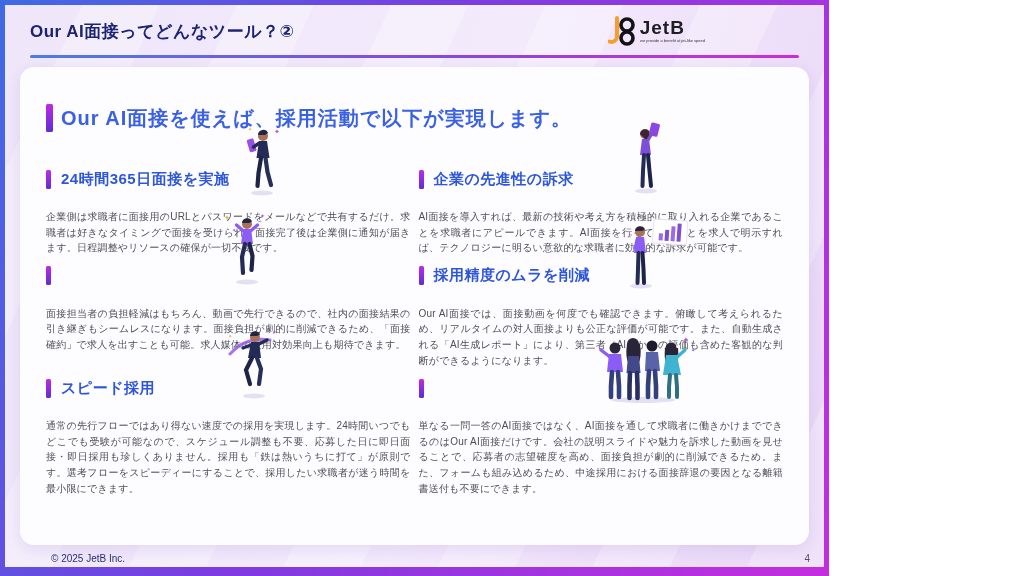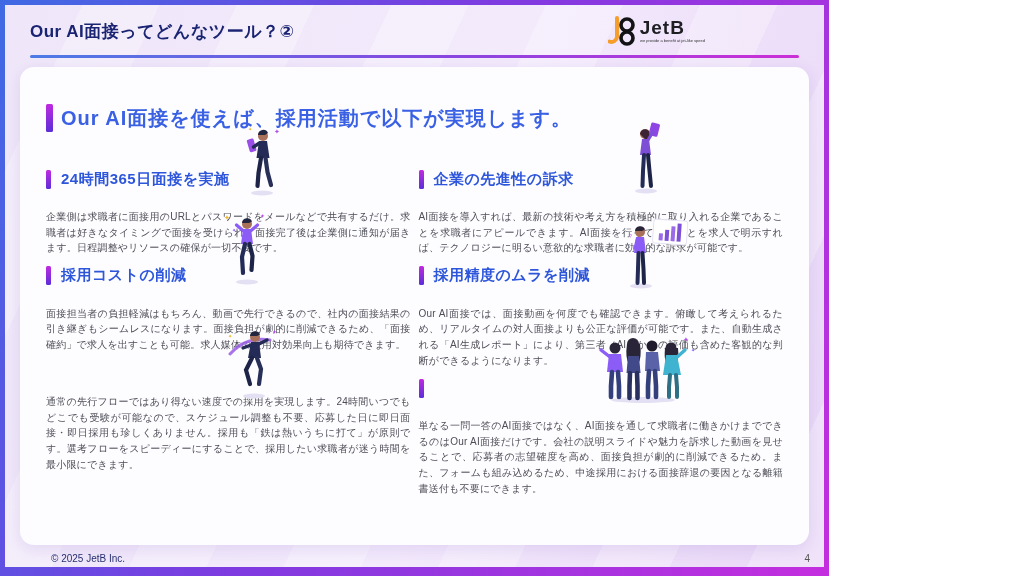--- a/index.html
+++ b/index.html
@@ -162,21 +162,20 @@
               <circle cx="31" cy="16" r="5" fill="#a9705a"></circle>
               <path d="M26 15 a5.2 5.2 0 0 1 10 -1.5 l-3 1.5 z" fill="#23263f"></path>
               <path d="M27 21 h8 l2 15 h-12 z" fill="#8b5cf6"></path>
               <path d="M27.5 23 l-7 -6 M34.5 23 l7 -6" stroke="#8b5cf6" stroke-width="3.2" stroke-linecap="round"></path>
               <path d="M29 36 l-3 13 l1 16" stroke="#232b56" stroke-width="4.2" fill="none" stroke-linecap="round"></path>
               <path d="M33.5 36 l3 12 l-1 14" stroke="#1d2448" stroke-width="4.2" fill="none" stroke-linecap="round"></path>
             </svg>
           </div>
           <div class="feature-title">
             <span class="accent-bar"></span>
-            <span class="label">採用コストの削減</span>
           </div>
           <p class="feature-body">面接担当者の負担軽減はもちろん、動画で先行できるので、社内の面接結果の引き継ぎもシームレスになります。面接負担が劇的に削減できるため、「面接確約」で求人を出すことも可能。求人媒体の費用対効果向上も期待できます。</p>
         </section>
 
         <section class="feature">
           <div class="illo illo-f4">
             <svg width="80" height="76" viewBox="0 0 80 76">
               <ellipse cx="30" cy="70" rx="11" ry="2.6" fill="#e4e0f4"></ellipse>
               <g transform="rotate(4 58 18)">
                 <rect x="42" y="4" width="34" height="24" rx="3" fill="#ffffff" stroke="#e6e2f4"></rect>
@@ -209,20 +208,24 @@
               <text x="50" y="10" font-size="6" fill="#b44fe8">✦</text>
               <text x="6" y="14" font-size="5" fill="#f0b32c">✦</text>
               <circle cx="33" cy="13" r="5" fill="#a9705a"></circle>
               <path d="M28 12 a5.2 5.2 0 0 1 10 -1.5 l-3 1.5 z" fill="#23263f"></path>
               <path d="M29 18 h8 l2 16 h-13 z" fill="#232b56"></path>
               <path d="M29 21 l-8 3 M37 20 l8 -4" stroke="#232b56" stroke-width="3.2" stroke-linecap="round"></path>
               <path d="M30 34 l-6 12 l4 14" stroke="#1d2448" stroke-width="4.2" fill="none" stroke-linecap="round"></path>
               <path d="M35 34 l4 11 l-2 15" stroke="#283059" stroke-width="4.2" fill="none" stroke-linecap="round"></path>
             </svg>
           </div>
+          <div class="feature-title">
+            <span class="accent-bar"></span>
+            <span class="label">スピード採用</span>
+          </div>
           <p class="feature-body">通常の先行フローではあり得ない速度での採用を実現します。24時間いつでもどこでも受験が可能なので、スケジュール調整も不要、応募した日に即日面接・即日採用も珍しくありません。採用も「鉄は熱いうちに打て」が原則です。選考フローをスピーディーにすることで、採用したい求職者が迷う時間を最小限にできます。</p>
         </section>
 
         <section class="feature">
           <div class="illo illo-f6">
             <svg width="112" height="76" viewBox="0 0 112 76">
               <ellipse cx="56" cy="70" rx="32" ry="3" fill="#e4e0f4"></ellipse>
               <text x="96" y="12" font-size="7" fill="#b44fe8">✦</text>
               <text x="104" y="22" font-size="5" fill="#8b5cf6">✦</text>
 

